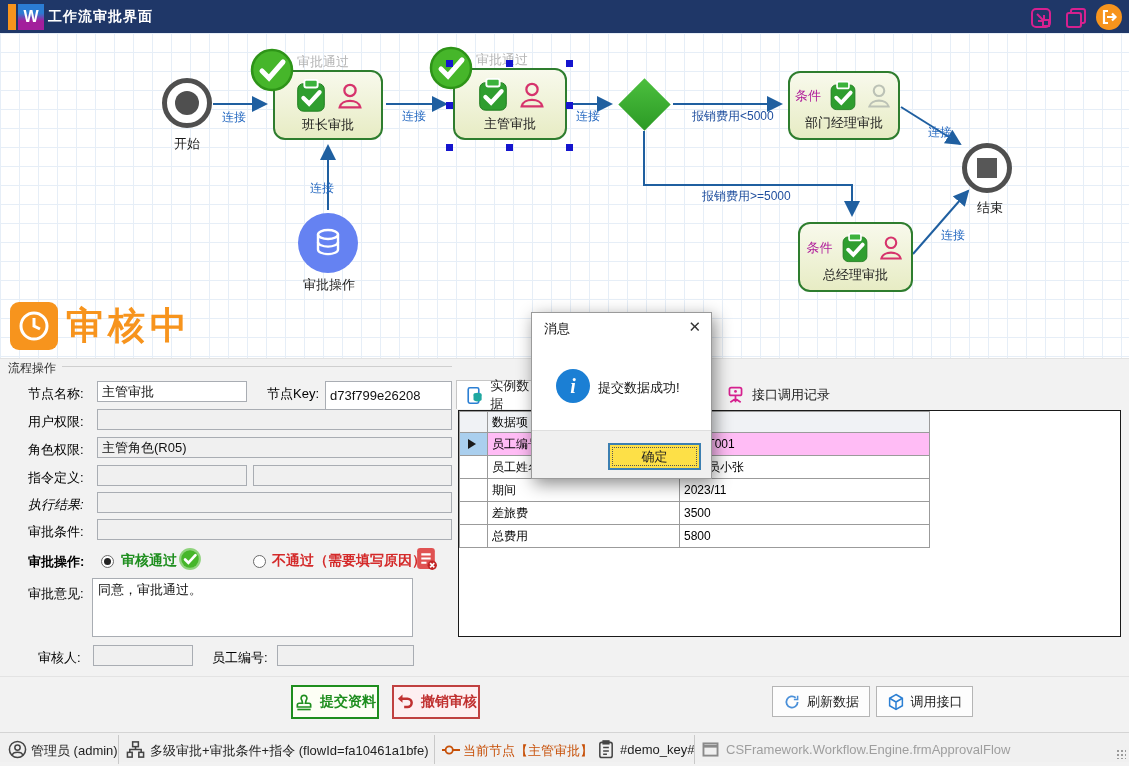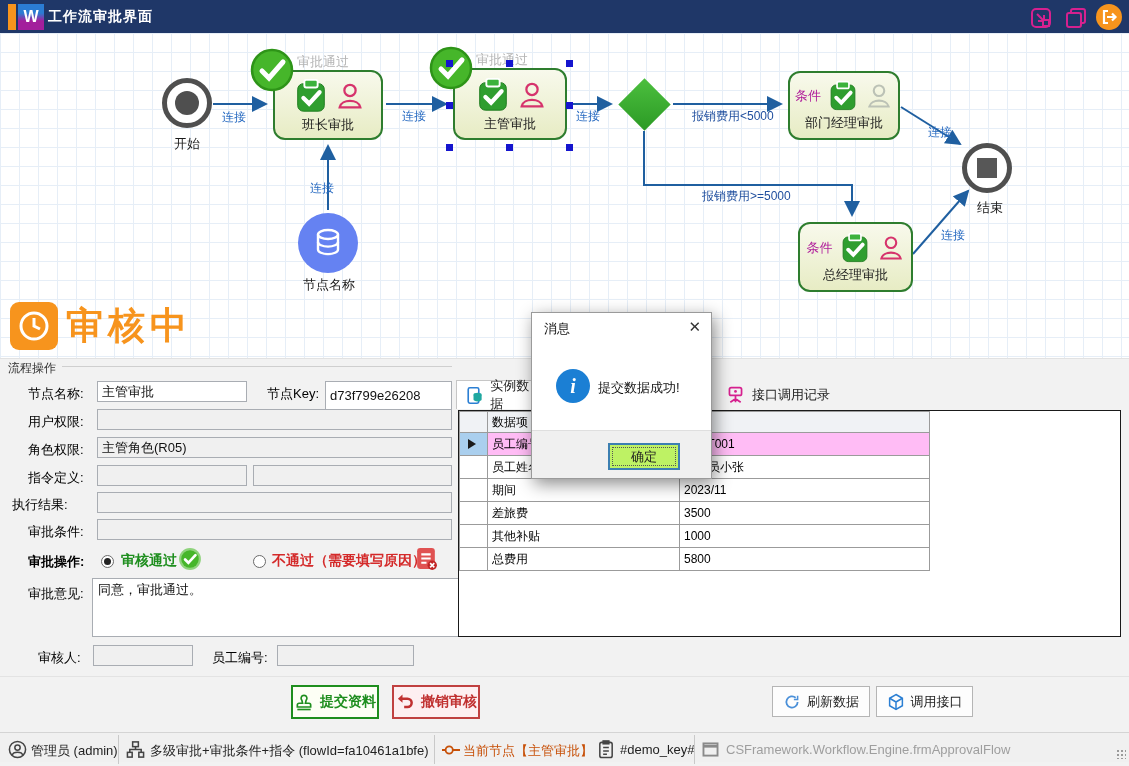--- a/index.html
+++ b/index.html
@@ -72,21 +72,21 @@
   tr.selrow td.c1,tr.selrow td.c2{background:#FFBCF5;}
   tr.selrow td.sel{background:#AACFEE;}
   .tri{width:0;height:0;border-left:8px solid #1a1a1a;border-top:5px solid transparent;border-bottom:5px solid transparent;margin-left:4px;}
   
   .dialog{position:absolute;left:531px;top:312px;width:181px;height:167px;background:#fff;border:1px solid #9a9a9a;box-shadow:3px 5px 16px rgba(0,0,0,.45);z-index:40;}
   .dlg-title{position:absolute;left:12px;top:7px;font-size:13px;color:#111;}
   .dlg-close{position:absolute;right:10px;top:5px;font-size:15px;color:#333;cursor:pointer;}
   .dlg-ico{position:absolute;left:24px;top:56px;width:34px;height:34px;border-radius:50%;background:#1B7FD4;color:#fff;display:flex;align-items:center;justify-content:center;font-family:"Liberation Serif",serif;font-weight:bold;font-size:20px;font-style:italic;}
   .dlg-msg{position:absolute;left:66px;top:66px;font-size:13px;color:#111;}
   .dlg-foot{position:absolute;left:0;bottom:0;width:100%;height:48px;background:#f0f0f0;border-top:1px solid #dfdfdf;}
-  .dlg-ok{position:absolute;left:76px;top:130px;width:72px;height:27px;background:#bef264;border:2px solid #3C7FB1;outline:1px dotted #555;outline-offset:-5px;font-size:13px;display:flex;align-items:center;justify-content:center;cursor:pointer;}
+  .dlg-ok{position:absolute;left:76px;top:130px;width:93px;height:27px;background:#fde047;border:2px solid #3C7FB1;outline:1px dotted #555;outline-offset:-5px;font-size:13px;display:flex;align-items:center;justify-content:center;cursor:pointer;}
   
   .statusbar{position:absolute;left:0;top:732px;width:1129px;height:30px;background:#f0f0f0;border-top:1px solid #d4d4d4;}
   .sb-text{position:absolute;top:9px;font-size:13px;color:#222;white-space:nowrap;}
   .sb-div{position:absolute;top:2px;height:29px;border-left:1px solid #c9c9c9;}
   .sb-ico{position:absolute;top:7px;}
   .grip{position:absolute;right:3px;bottom:3px;width:10px;height:10px;cursor:nwse-resize;
     background-image:radial-gradient(circle,#9a9a9a 1.2px,transparent 1.4px);background-size:4px 4px;}
 </style>
 </head>
 <body>
@@ -247,21 +247,21 @@
       </div>
     <div class="t-label" style="left:977px;top:166px;">结束</div>
 
     <div class="datanode" style="left:298px;top:180px;">
       <svg width="36" height="36" viewBox="0 0 36 36" stroke="#fff" stroke-width="2.4" fill="none">
         <ellipse cx="18" cy="9.5" rx="10" ry="4.5"></ellipse>
         <path d="M8 9.5 v15 c0 2.6 4.5 4.6 10 4.6 s10 -2 10 -4.6 v-15"></path>
         <path d="M8 17 c0 2.6 4.5 4.6 10 4.6 s10 -2 10 -4.6"></path>
       </svg>
     </div>
-    <div class="t-label" style="left:303px;top:243px;">节点名称</div>
+    <div class="t-label" style="left:303px;top:243px;">审批操作</div>
 
     <div class="banner-ico">
       <svg width="36" height="36" viewBox="0 0 36 36" fill="none" stroke="#fff" stroke-width="3">
         <circle cx="18" cy="18" r="13"></circle>
         <path d="M18 10 V18 L24 21"></path>
       </svg>
     </div>
     <div class="banner-text">审核中</div>
   </div>
 
@@ -276,21 +276,21 @@
   <span class="flabel" style="left:28px;top:413px;">用户权限:</span>
   <input class="inp ro" style="left: 97px; top: 409px; width: 355px; height: 21px;" value="">
 
   <span class="flabel" style="left:28px;top:441px;">角色权限:</span>
   <input class="inp ro" style="left: 97px; top: 437px; width: 355px; height: 21px;" value="主管角色(R05)">
 
   <span class="flabel" style="left:28px;top:469px;">指令定义:</span>
   <input class="inp ro" style="left: 97px; top: 465px; width: 150px; height: 21px;" value="">
   <input class="inp ro" style="left: 253px; top: 465px; width: 199px; height: 21px;" value="">
 
-  <span class="flabel" style="left:12px;top:496px;">执行结果:</span>
+  <span class="flabel" style="left:28px;top:496px;font-style:italic;">执行结果:</span>
   <input class="inp ro" style="left: 97px; top: 492px; width: 355px; height: 21px;" value="">
 
   <span class="flabel" style="left:28px;top:523px;">审批条件:</span>
   <input class="inp ro" style="left: 97px; top: 519px; width: 355px; height: 21px;" value="">
 
   <span class="flabel blabel" style="left:28px;top:553px;">审批操作:</span>
   <span class="radio checked" style="left:101px;top:555px;"></span>
   <span class="op-pass" style="left:121px;top:552px;">审核通过</span>
   <svg style="position:absolute;left:178px;top:547px;" width="24" height="24" viewBox="0 0 44 44">
     <circle cx="22" cy="22" r="20" fill="#8FD37C"></circle>
@@ -300,21 +300,21 @@
   <span class="radio" style="left:253px;top:555px;"></span>
   <span class="op-reject" style="left:272px;top:552px;">不通过（需要填写原因）</span>
   <svg style="position:absolute;left:414px;top:546px;" width="25" height="25" viewBox="0 0 24 24">
     <rect x="3" y="2" width="17" height="20" rx="3" fill="#E05252"></rect>
     <path d="M7 8 h9 M7 12 h9 M7 16 h5" stroke="#fff" stroke-width="2"></path>
     <circle cx="17.5" cy="18.5" r="4.5" fill="#C22525"></circle>
     <path d="M15.5 16.5 l4 4 M19.5 16.5 l-4 4" stroke="#fff" stroke-width="1.6"></path>
   </svg>
 
   <span class="flabel" style="left:28px;top:585px;">审批意见:</span>
-  <textarea class="txta" style="left: 92px; top: 578px; width: 367px; height: 59px;">同意，审批通过。</textarea>
+  <textarea class="txta" style="left: 92px; top: 578px; width: 321px; height: 59px;">同意，审批通过。</textarea>
 
   <span class="flabel" style="left:38px;top:649px;">审核人:</span>
   <input class="inp ro" style="left: 93px; top: 645px; width: 100px; height: 21px;" value="">
   <span class="flabel" style="left:212px;top:649px;">员工编号:</span>
   <input class="inp ro" style="left: 277px; top: 645px; width: 137px; height: 21px;" value="">
 
   <div class="sep-line"></div>
   <div class="btn btn-submit" style="left:291px;top:685px;width:88px;height:34px;">
     <svg width="20" height="20" viewBox="0 0 24 24" fill="none" stroke="#1E8E1E" stroke-width="2">
       <path d="M9.5 10 c-2-2 -1-6 2.5-6 s4.5 4 2.5 6 l-0.8 3.5 h4.3 a2 2 0 0 1 2 2 V18 H4 v-2.5 a2 2 0 0 1 2-2 h4.3 z"></path>
@@ -393,25 +393,20 @@
         <td class="c1">期间</td>
         <td class="c2">2023/11</td>
       </tr>
       <tr>
         <td class="sel"></td>
         <td class="c1">差旅费</td>
         <td class="c2">3500</td>
       </tr>
       <tr>
         <td class="sel"></td>
-        <td class="c1">其他补贴</td>
-        <td class="c2">1000</td>
-      </tr>
-      <tr>
-        <td class="sel"></td>
         <td class="c1">总费用</td>
         <td class="c2">5800</td>
       </tr>
     </tbody>
       </table>
   </div>
 
   <div class="dialog">
     <div class="dlg-title">消息</div>
     <div class="dlg-close">✕</div>

